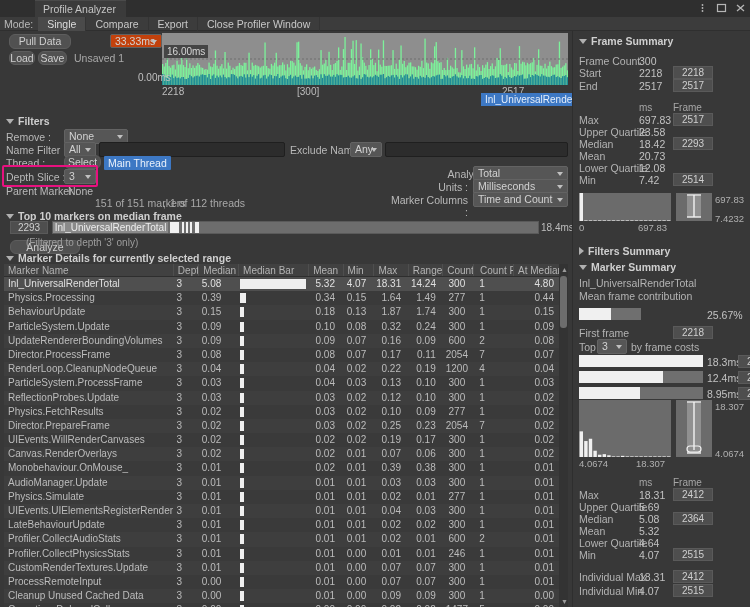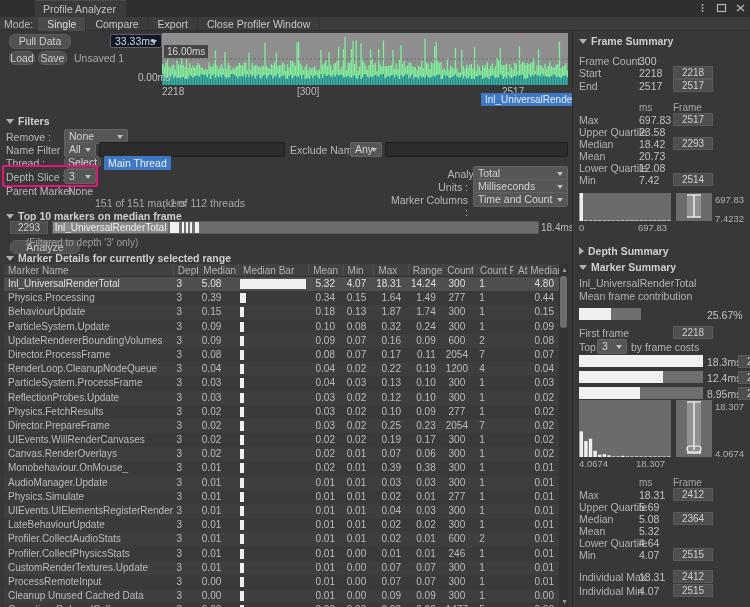--- a/index.html
+++ b/index.html
@@ -48,21 +48,21 @@
     background: #515151; border: 1px solid #5d5d5d; border-radius: 6px;
     color: #cfcfcf; font-size: 10.5px; text-align: center; cursor: default;
     line-height: 13px;
   }
   .btn-pull { position: absolute; left: 9px; top: 3px; width: 62px; height: 15px; }
   .btn-load { position: absolute; left: 9px; top: 20px; width: 26px; height: 14px; }
   .btn-save { position: absolute; left: 38px; top: 20px; width: 29px; height: 14px; }
   .unsaved { position: absolute; left: 74px; top: 21px; font-size: 10.5px; color: #a9a9a9; }
   .ms-dd {
     position: absolute; left: 110px; top: 3px; width: 52px; height: 14px;
-    background: #0f172a; border: 1px solid #626262; border-radius: 2px;
+    background: #c2410c; border: 1px solid #626262; border-radius: 2px;
     font-size: 10.5px; color: #d2d2d2; padding-left: 4px; line-height: 13px;
   }
   .ms-dd .arw { position: absolute; right: 4px; top: 5px; }
 
   .arw {
     width: 0; height: 0; border-left: 3px solid transparent;
     border-right: 3px solid transparent; border-top: 4px solid #c0c0c0;
     display: inline-block;
   }
 
@@ -1300,21 +1300,21 @@
         <line x1="11" y1="24" x2="25" y2="24" stroke="#f2f2f2" stroke-width="1.4"></line>
       </svg>
     </div>
     <div class="axlab" style="left:142px; top:163px;">697.83</div>
     <div class="axlab" style="left:142px; top:182px;">7.4232</div>
     <div class="axlab" style="left:6px; top:191px;">0</div>
     <div class="axlab" style="left:65px; top:191px;">697.83</div>
 
     <div class="sec rsec" style="top:214px;">
       <span class="tri-r"></span>
-      <span>Depth Summary</span>
+      <span>Filters Summary</span>
     </div>
 
     <div class="sec rsec" style="top:230px;">
       <span class="tri-d"></span>
       <span>Marker Summary</span>
     </div>
     <div class="rrow" style="left:6px; top:246px;">Inl_UniversalRenderTotal</div>
     <div class="rrow" style="left:6px; top:259px;">Mean frame contribution</div>
 
     <div class="pbar" style="left:6px; top:277px; width:62px;">

